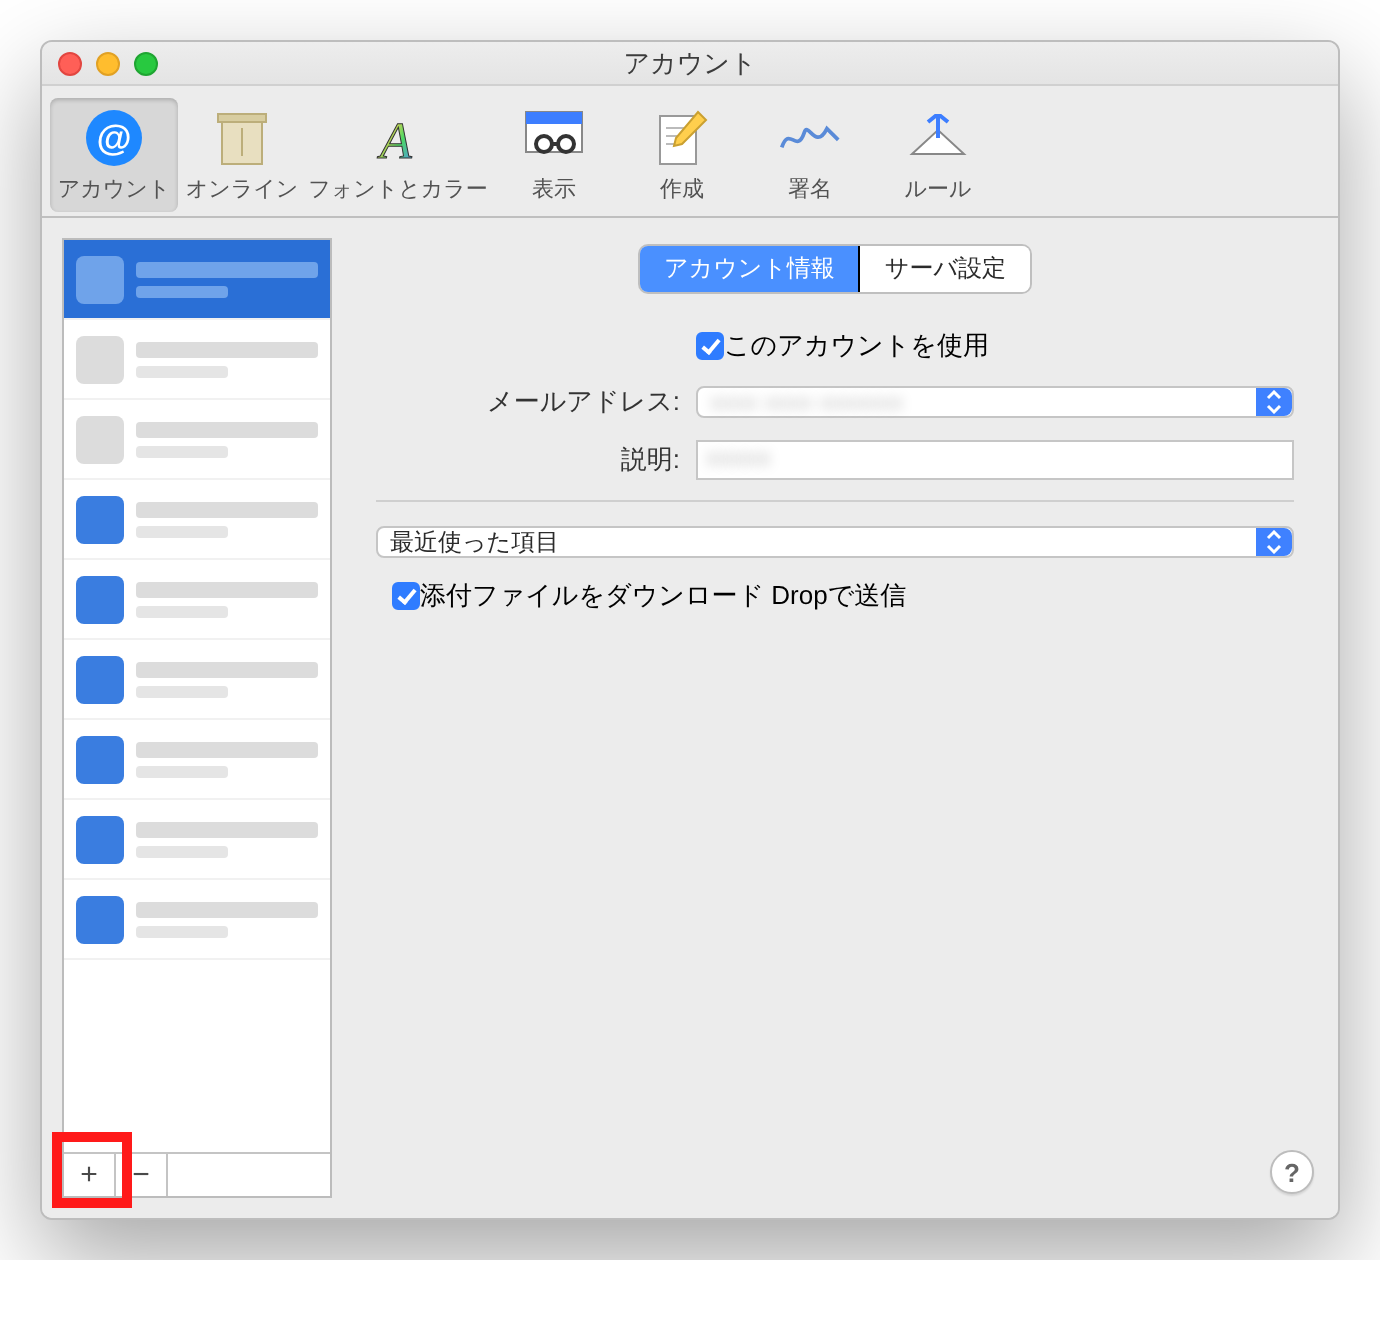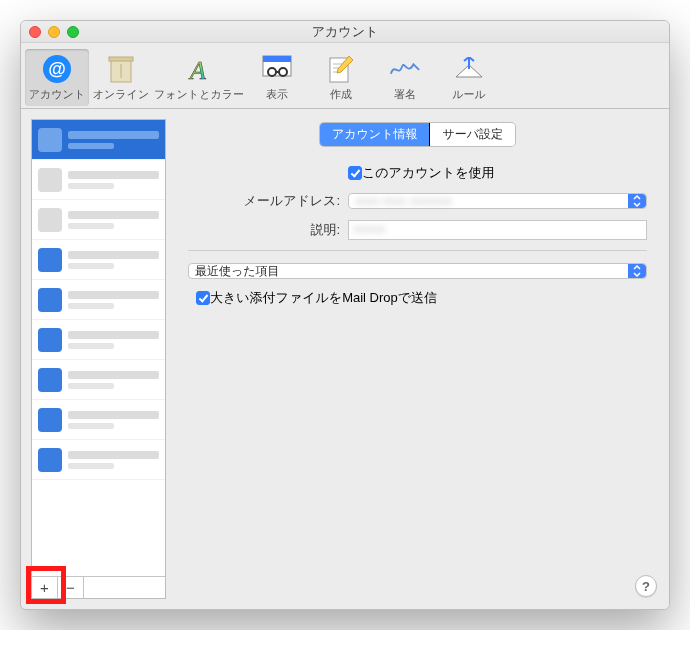--- a/index.html
+++ b/index.html
@@ -378,21 +378,21 @@
                 <svg viewBox="0 0 8 12">
                     <path d="M1 4 L4 1 L7 4 M1 8 L4 11 L7 8" fill="none" stroke="#fff" stroke-width="1.5"></path>
                   </svg>
               </span>
             </div>
           </div>
         </div>
         <div class="row">
           <div class="val" style="margin-left:8px">
             <input type="checkbox" checked="" style="">
-            <span>大きい添付ファイルをMail Dropで送信</span>
+            <span>添付ファイルをダウンロード Dropで送信</span>
           </div>
         </div>
       </div>
 
       <div class="helpbtn">?</div>
     </div>
   </div>
 </div>
 
 </body></html>

